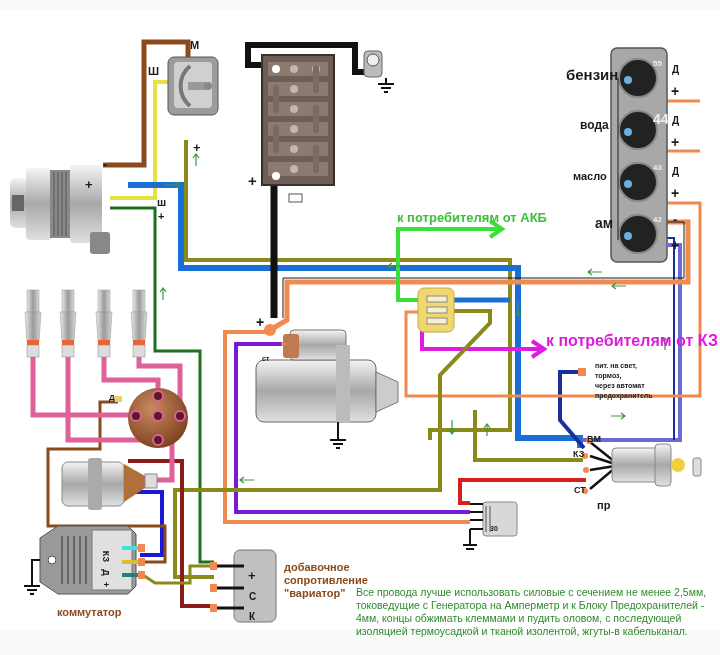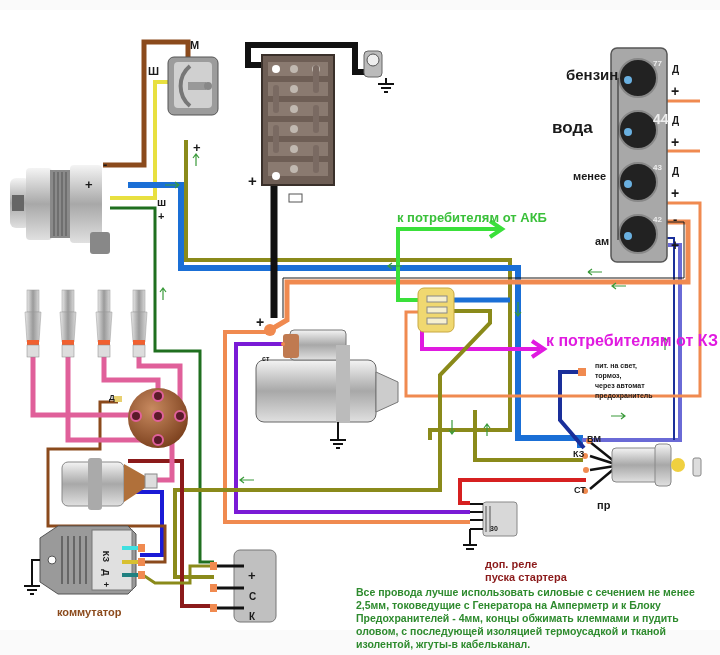--- a/index.html
+++ b/index.html
@@ -2,21 +2,21 @@
 <html><head>
 <meta charset="utf-8">
 <style>
   html, body { margin:0; padding:0; }
   body { width:720px; height:655px; background:#fafafa; position:relative; overflow:hidden;
          font-family:"Liberation Sans", sans-serif; }
   #canvas { position:absolute; left:0; top:10px; width:720px; height:620px; background:#ffffff; }
   svg { position:absolute; left:0; top:0; }
   .lbl { position:absolute; font-family:"Liberation Sans", sans-serif; white-space:nowrap; line-height:1; }
   .blk { color:#1a1a1a; font-weight:bold; }
-  .note { position:absolute; left:356px; top:576px; width:360px; color:#2e8b2e; font-weight:bold;
+  .note { position:absolute; left:356px; top:576px; width:360px; color:#2e8b2e; font-weight:normal;
           font-size:10.5px; line-height:13px; white-space:normal; }
   .brown { color:#8b4a1c; font-weight:bold; }
   .darkred { color:#8b1a1a; font-weight:bold; }
 </style>
 </head>
 <body>
 
 <div id="canvas">
 <svg width="720" height="620" viewBox="0 10 720 620">
   <defs>
@@ -360,52 +360,53 @@
 <span class="lbl" style="left:546px;top:323px;font-size:16px;font-weight:bold;color:#e01ae0">к потребителям от КЗ</span>
 
 <div class="lbl blk" style="left:595px;top:351px;font-size:7px;line-height:10px">
   <div>пит. на свет,</div>
   <div>тормоз,</div>
   <div>через автомат</div>
   <div>предохранитель</div>
 </div>
 
 <span class="lbl blk" style="left:566px;top:57px;font-size:15px">бензин</span>
-<span class="lbl blk" style="left:552px;top:109px;font-size:17px">вода</span>
-<span class="lbl blk" style="left:573px;top:161px;font-size:11px">менее</span>
-<span class="lbl blk" style="left:595px;top:226px;font-size:11px">ам</span>
-
-<span class="lbl" style="left:653px;top:50px;font-size:8px;color:#eee;font-weight:bold">77</span>
+<span class="lbl blk" style="left:580px;top:109px;font-size:12px">вода</span>
+<span class="lbl blk" style="left:573px;top:161px;font-size:11px">масло</span>
+<span class="lbl blk" style="left:595px;top:206px;font-size:14px">ам</span>
+
+<span class="lbl" style="left:653px;top:50px;font-size:8px;color:#eee;font-weight:bold">55</span>
 <span class="lbl" style="left:653px;top:102px;font-size:14px;color:#eee;font-weight:bold">44</span>
 <span class="lbl" style="left:653px;top:154px;font-size:8px;color:#eee;font-weight:bold">43</span>
 <span class="lbl" style="left:653px;top:206px;font-size:8px;color:#eee;font-weight:bold">42</span>
 
 <span class="lbl blk" style="left:672px;top:55px;font-size:10px">Д</span>
 <span class="lbl blk" style="left:671px;top:74px;font-size:14px">+</span>
 <span class="lbl blk" style="left:672px;top:106px;font-size:10px">Д</span>
 <span class="lbl blk" style="left:671px;top:125px;font-size:14px">+</span>
 <span class="lbl blk" style="left:672px;top:157px;font-size:10px">Д</span>
 <span class="lbl blk" style="left:671px;top:176px;font-size:14px">+</span>
 <span class="lbl blk" style="left:673px;top:203px;font-size:13px">-</span>
 <span class="lbl blk" style="left:671px;top:228px;font-size:14px">+</span>
 
 <span class="lbl blk" style="left:587px;top:425px;font-size:9px">ВМ</span>
 <span class="lbl blk" style="left:573px;top:440px;font-size:9px">КЗ</span>
 <span class="lbl blk" style="left:574px;top:476px;font-size:9px">СТ</span>
 <span class="lbl blk" style="left:597px;top:490px;font-size:11px">пр</span>
 
 <span class="lbl blk" style="left:490px;top:515px;font-size:7px">30</span>
-<div class="lbl darkred" style="left:485px;top:548px;font-size:11px;line-height:13px">
-  <div>доп. реле</div>
-  <div>пуска стартера</div>
-</div>
 
 <span class="lbl blk" style="left:100px;top:542px;font-size:9px;transform:rotate(90deg)">КЗ</span>
 <span class="lbl blk" style="left:102px;top:558px;font-size:9px;transform:rotate(90deg)">Д</span>
 <span class="lbl blk" style="left:103px;top:570px;font-size:9px;transform:rotate(90deg)">+</span>
 <span class="lbl brown" style="left:57px;top:597px;font-size:11px">коммутатор</span>
 
 <span class="lbl blk" style="left:248px;top:559px;font-size:13px">+</span>
 <span class="lbl blk" style="left:249px;top:582px;font-size:10px">С</span>
 <span class="lbl blk" style="left:249px;top:602px;font-size:10px">К</span>
+<div class="lbl brown" style="left:284px;top:551px;font-size:11px;line-height:13px">
+  <div>добавочное</div>
+  <div>сопротивление</div>
+  <div>"вариатор"</div>
+</div>
 
 <div class="note">Все провода лучше использовать силовые с сечением не менее 2,5мм, токоведущие с Генератора на Амперметр и к Блоку Предохранителей - 4мм, концы обжимать клеммами и пудить оловом, с последующей изоляцией термоусадкой и тканой изолентой, жгуты-в кабельканал.</div>
 </div>
 
 </body></html>

